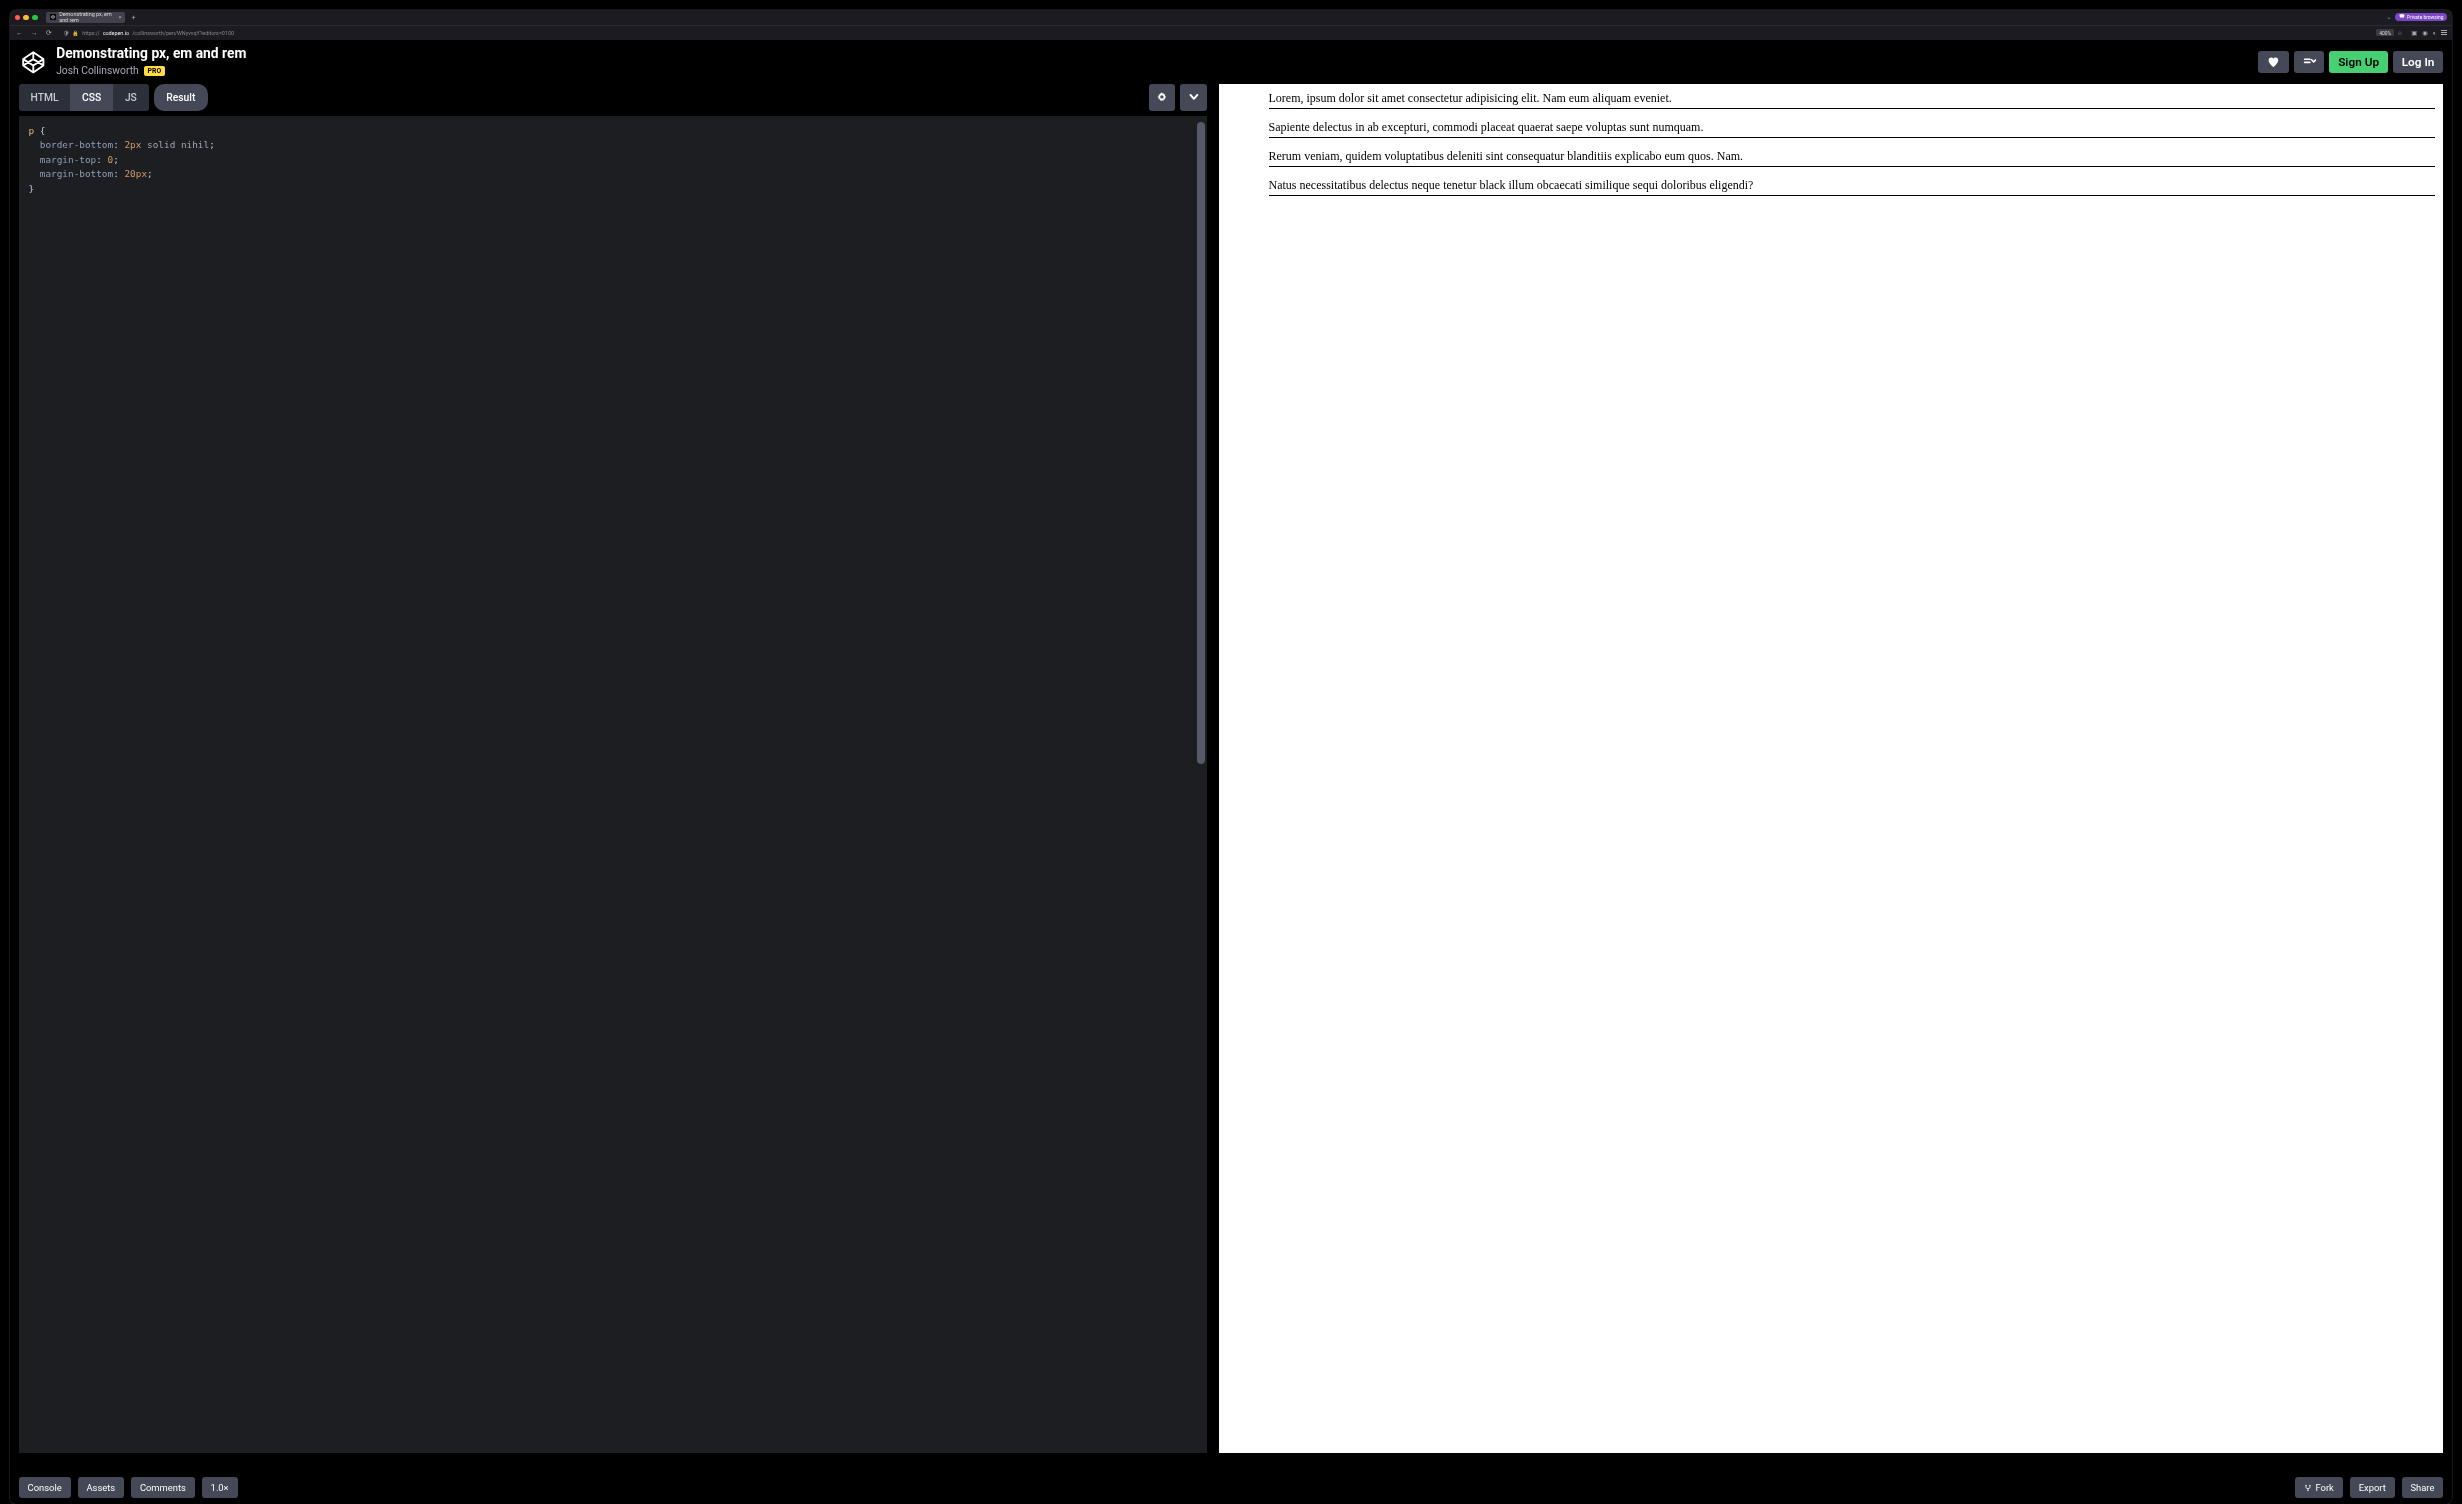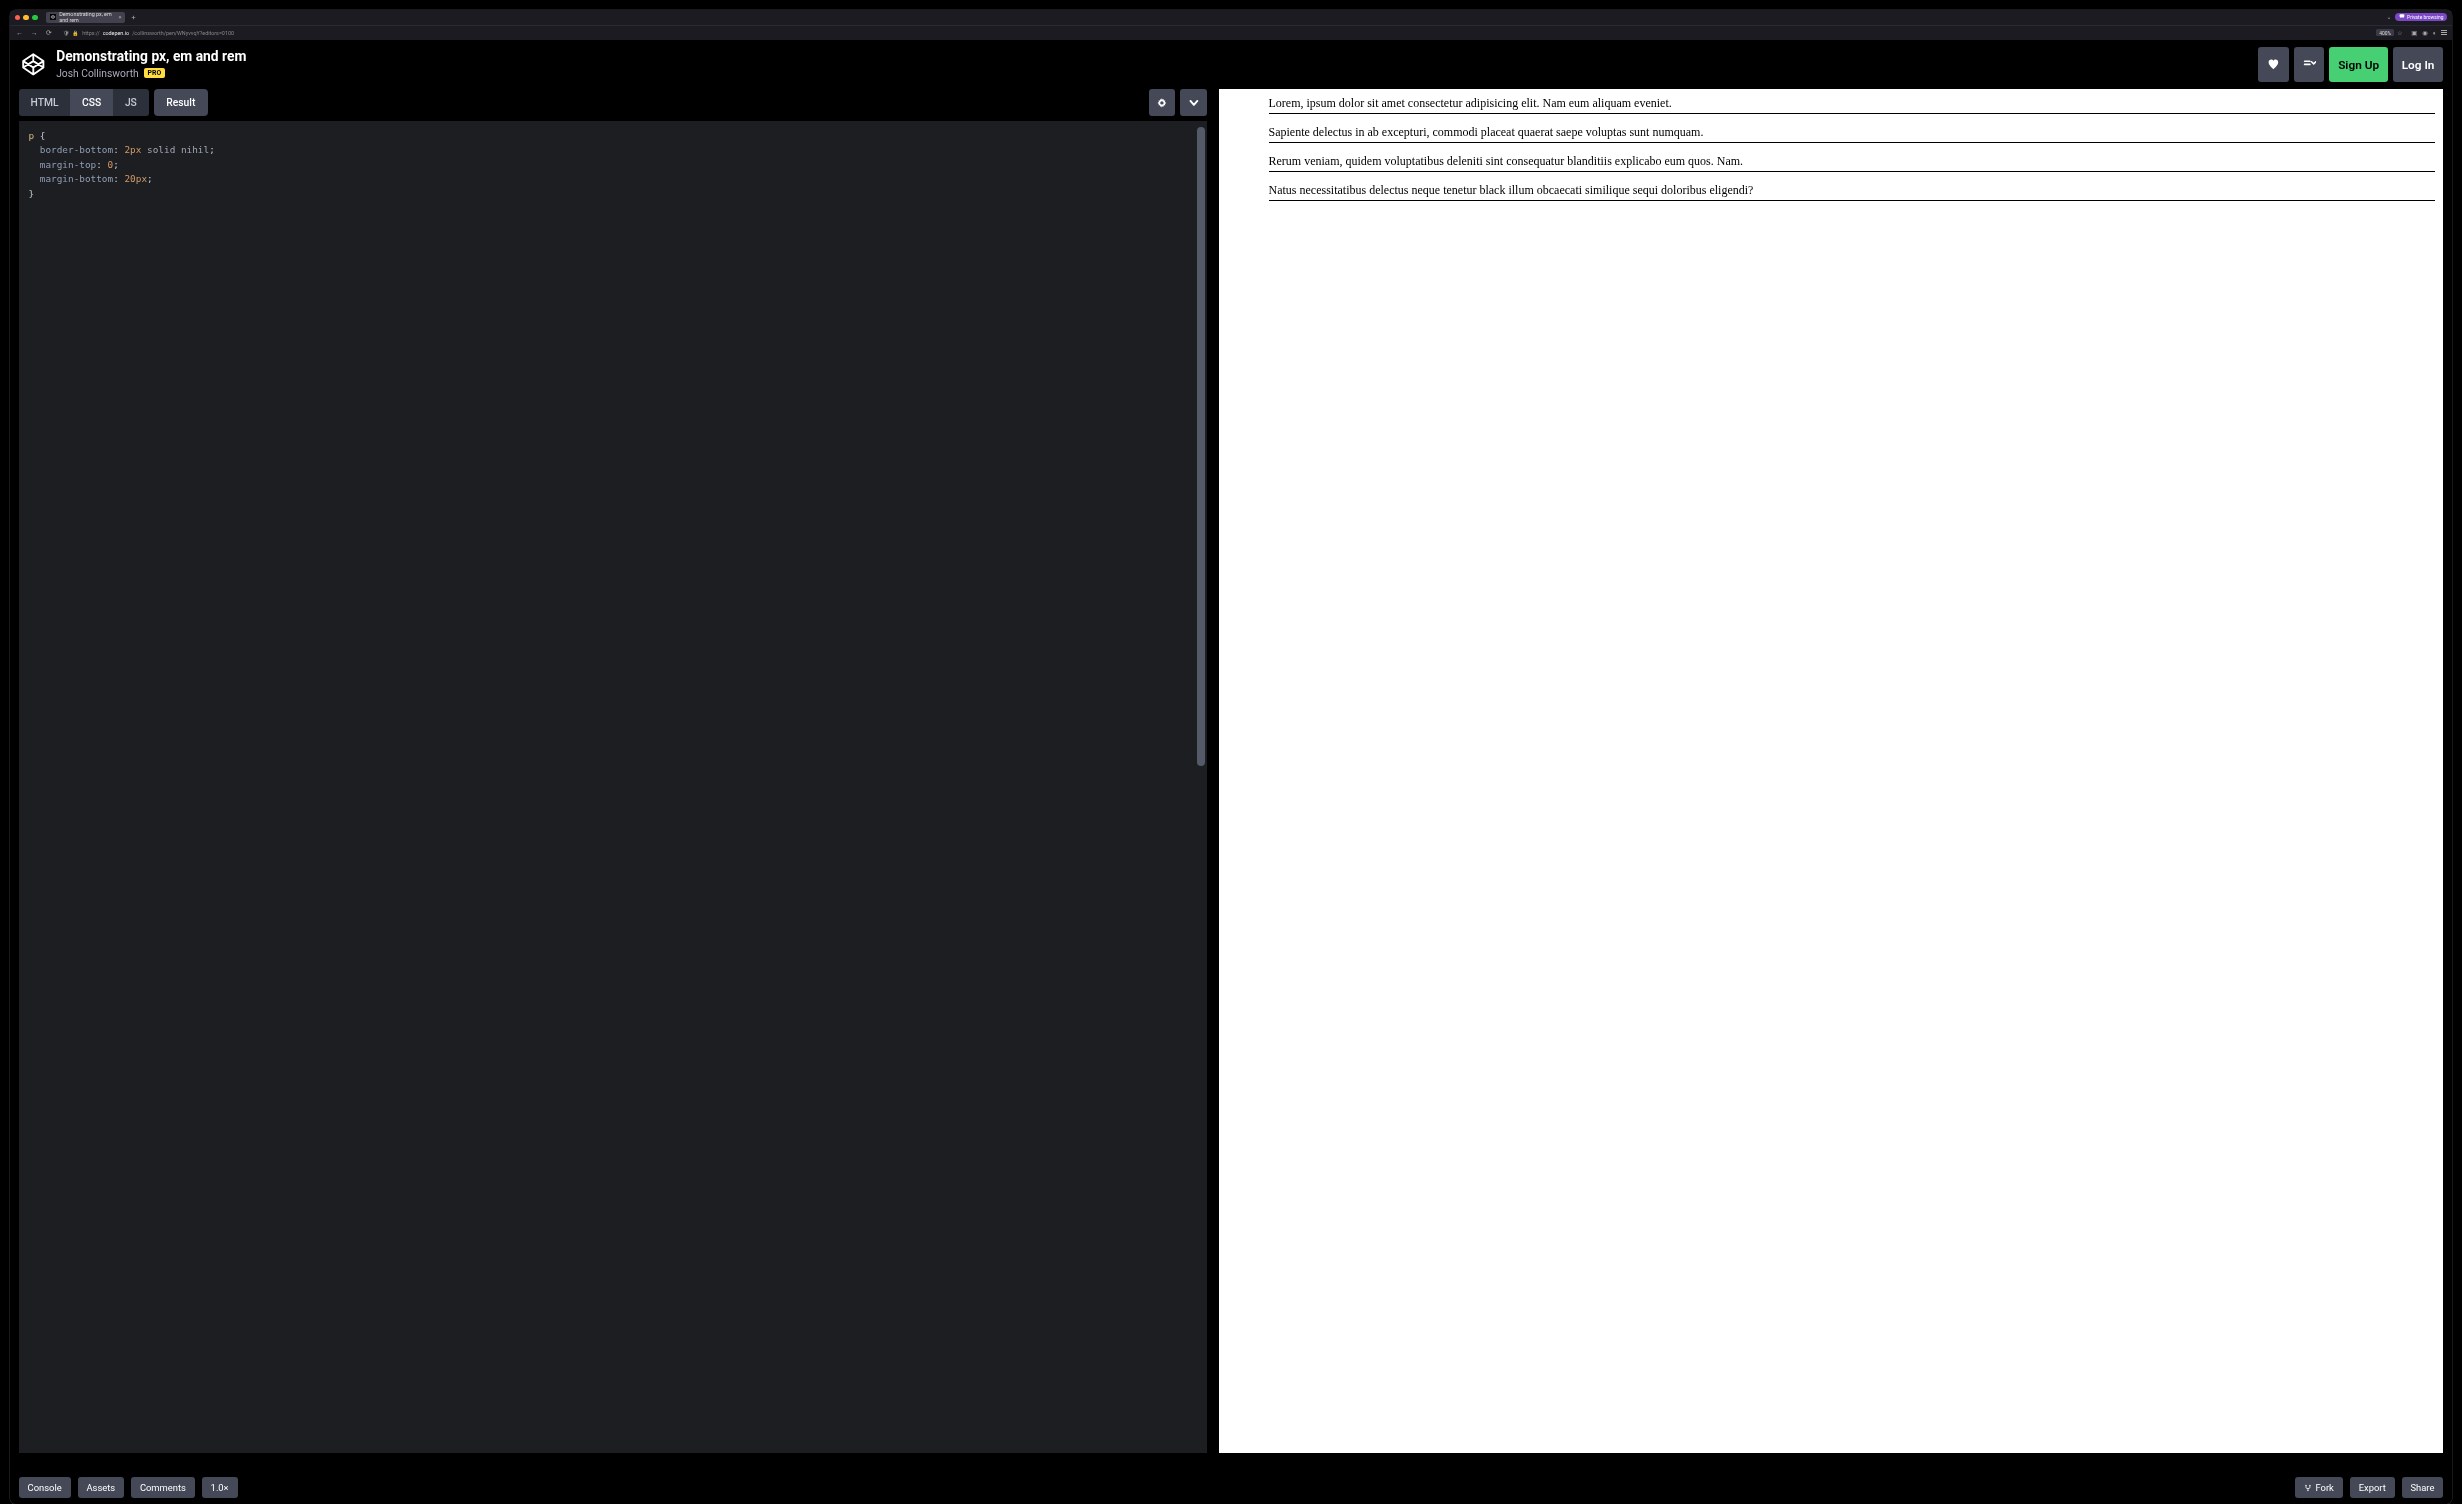--- a/index.html
+++ b/index.html
@@ -41,34 +41,34 @@
   .header { display: flex; align-items: center; padding: 6.9px 8.9px; gap: 8.9px; }
   .logo { width: 28.6px; height: 28.6px; display: flex; align-items: center; justify-content: center; }
   .logo svg { width: 26.6px; height: 26.6px; }
   .title-block { flex: 1; color: #fff; }
   .title { font-size: 13.8px; font-weight: 700; color: #fff; line-height: 1; }
   .subtitle-row { display: flex; align-items: center; gap: 4.9px; margin-top: 3px; }
   .author { font-size: 10.3px; color: #aab; font-weight: 400; }
   .pro { background: #ffdd40; color: #000; font-weight: 700; font-size: 6.9px; padding: 1px 3.9px; border-radius: 2px; }
 
   .hdr-actions { display: flex; gap: 4.9px; }
-  .hdr-btn { background: #444857; color: #fff; height: 35px; min-width: 25.6px; border-radius: 3px; display: flex; align-items: center; justify-content: center; font-size: 11.8px; font-weight: 600; padding: 0 8.9px; }
+  .hdr-btn { background: #444857; color: #fff; height: 22px; min-width: 25.6px; border-radius: 3px; display: flex; align-items: center; justify-content: center; font-size: 11.8px; font-weight: 600; padding: 0 8.9px; }
   .hdr-btn.signup { background: #47cf73; color: #000; }
   .heart-icon svg, .layout-icon svg { width:12.8px; height:12.8px; }
 
   .main { flex: 1; display: flex; gap: 8px; padding: 0 8.9px; min-height: 0; }
   .left-col { flex: 0 0 49%; display: flex; flex-direction: column; min-width: 0; }
   .right-col { flex: 1; background: #fff; margin-left: 3.9px; overflow: hidden; }
 
   .tabs-row { display: flex; gap: 4.9px; align-items: stretch; }
   .code-tabs { display: flex; background: #2c303a; border-radius: 3px; overflow: hidden; }
   .code-tab { color: #c7c9d3; font-size: 10.3px; font-weight: 500; padding: 6.9px 11.8px; }
   .code-tab.active { background: #444857; color: #fff; }
   .tab-spacer { flex:1; }
-  .result-btn { background: #444857; color:#fff; font-size:10.3px; font-weight:500; padding:6.9px 12.8px; border-radius:4px; }
+  .result-btn { background: #444857; color:#fff; font-size:10.3px; font-weight:500; padding:6.9px 12.8px; border-radius:10px; }
   .icon-btn { background:#444857; color:#fff; width:26.6px; border-radius:3px; display:flex; align-items:center; justify-content:center; }
   .gear-icon svg, .chev-icon svg { width:11.8px; height:11.8px; }
 
   .editor { flex:1; background:#1d1e22; margin-top:4.9px; border-radius:0; position:relative; font-family: ui-monospace, "SF Mono", Menlo, Consolas, monospace; font-size:9.4px; line-height:1.55; padding:7.9px 9.8px; color:#c7c9d3; overflow:hidden; }
   .editor .sel { color:#d7ba7d; }
   .editor .prop { color:#8f9db5; }
   .editor .punct { color:#c7c9d3; }
   .editor .val-num { color:#d19a66;margin-top:9px; }
   .editor .val-kw { color:#a0a7b6; }
   .editor .scrollbar { position:absolute; right:2px; top:5.9px; width:7.9px; height:48%; background:#555a68; border-radius:3.9px; }

